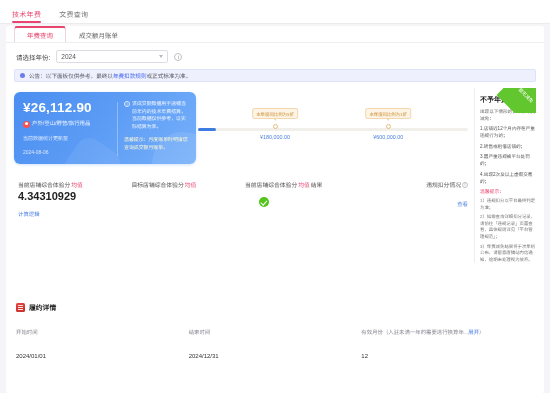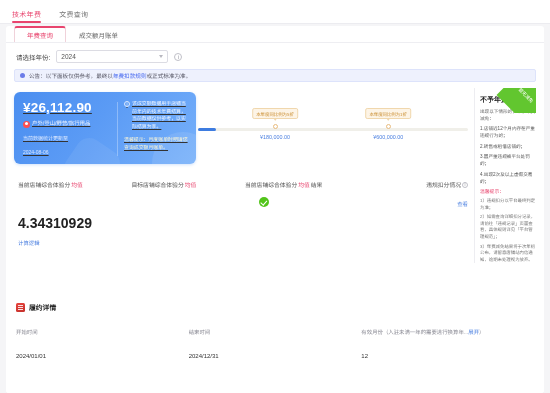--- a/index.html
+++ b/index.html
@@ -97,21 +97,21 @@
   .ribbon:before {
     content: ""; position: absolute; top: -16px; right: -16px;
     width: 46px; height: 46px; background: #62c62f; transform: rotate(45deg);
   }
   .ribbon-text {
     position: absolute; top: 4px; right: 1px; font-size: 4.6px; color: #fff;
     transform: rotate(45deg); transform-origin: center; white-space: nowrap;
   }
 
   
-  .hero-row { display: flex; align-items: center; padding-top: 4px; text-decoration: underline; }
+  .hero-row { display: flex; align-items: center; padding-top: 4px; }
   .hero-card {
     width: 182px; height: 72px; flex: none; border-radius: 6px;
     background: linear-gradient(128deg, #4a8ef0 0%, #5b9bf5 45%, #76b0fa 100%);
     position: relative; overflow: hidden; display: flex; padding: 8px 7px 6px 9px;
     box-shadow: 0 1px 3px rgba(74,142,240,.25);
   }
   .hero-card:after {
     content: ""; position: absolute; right: -18px; bottom: -30px;
     width: 62px; height: 62px; border-radius: 50%;
     background: rgba(255,255,255,.10);
@@ -187,21 +187,21 @@
 
   
   .metrics { display: flex; padding: 16px 0 0 0; }
   .metric { flex: 1; padding-left: 4px; }
   .metric-label {
     font-size: 5.8px; color: #555; white-space: nowrap;
     display: flex; align-items: center; gap: 1px;
   }
   .metric-label .hl { color: #e8456e; }
   .metric-value {
-    font-size: 14px; color: #222; font-weight: bold; margin-top: 26px;
+    font-size: 11px; color: #222; font-weight: bold; margin-top: 1px;
   }
   .metric-link { font-size: 5.4px; color: #4a7fe0; margin-top: 7px; display: inline-block; }
   .check-badge {
     width: 10px; height: 10px; border-radius: 50%; background: #52c41a;
     margin-top: 8px; position: relative; margin-left: 14px;
   }
   .check-badge:after {
     content: ""; position: absolute; left: 2.8px; top: 2.2px;
     width: 2.6px; height: 4.6px; border: solid #fff;
     border-width: 0 1.2px 1.2px 0; transform: rotate(42deg);

